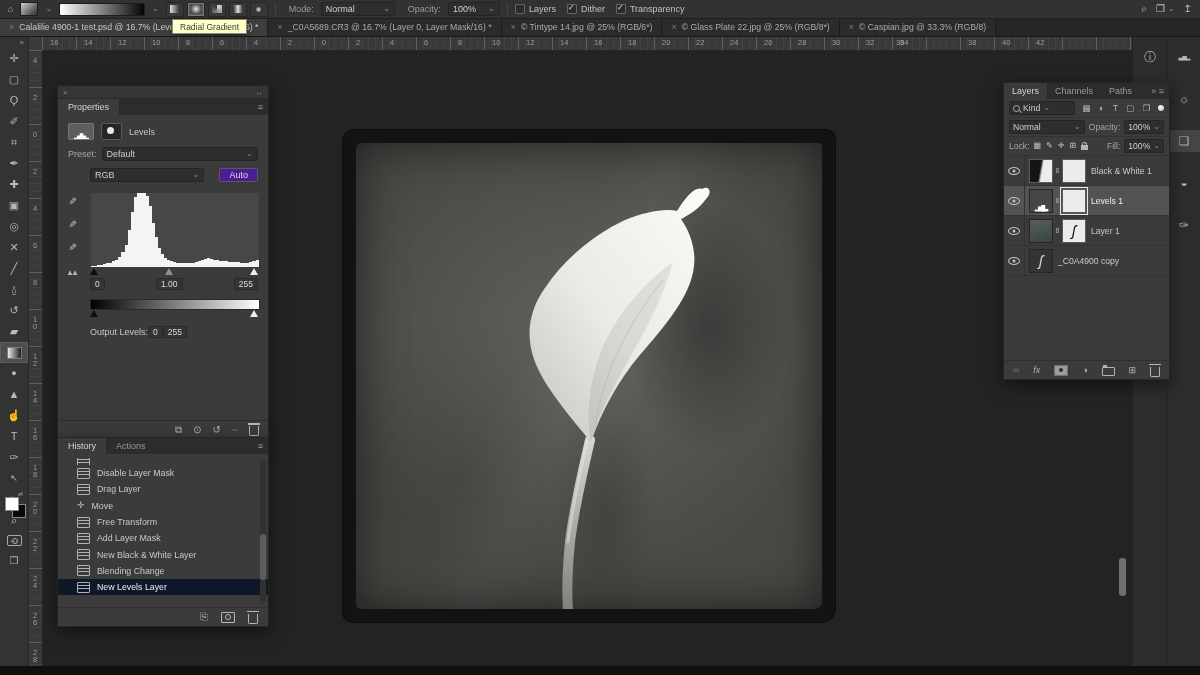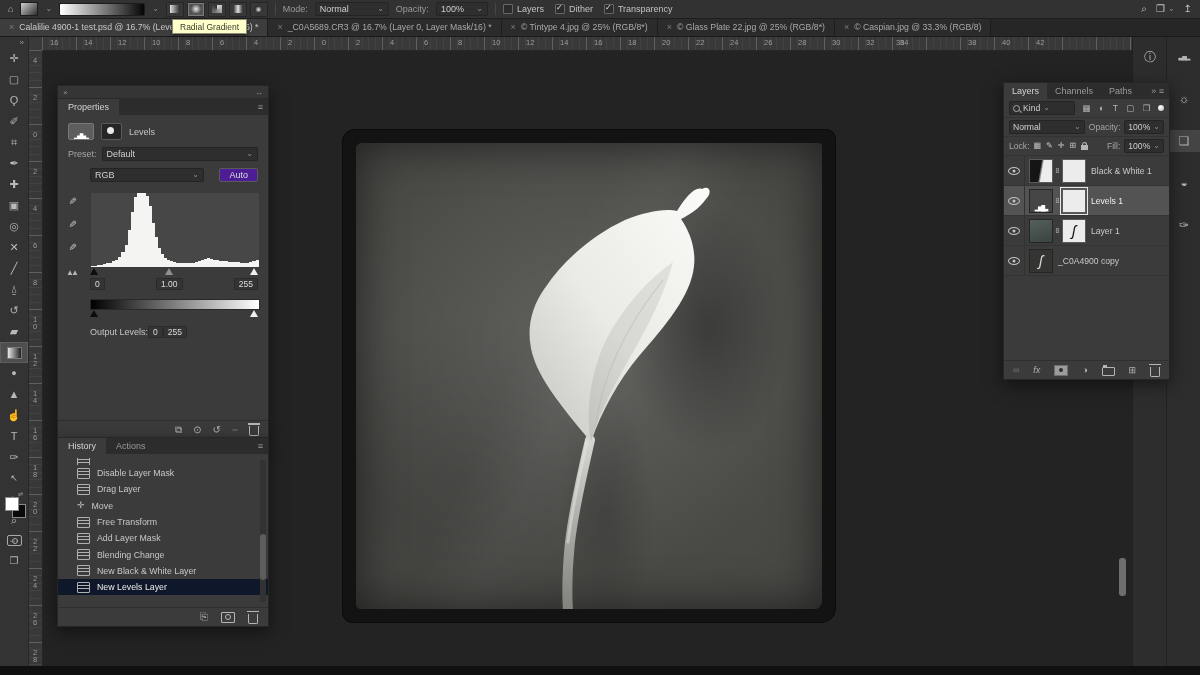--- a/index.html
+++ b/index.html
@@ -5,21 +5,21 @@
   html,body{margin:0;padding:0;background:#161616;}
   body{width:1200px;height:675px;overflow:hidden;font-family:"Liberation Sans",sans-serif;
        -webkit-font-smoothing:antialiased;}
   #app{position:relative;width:1200px;height:675px;background:#232323;}
   .gl{display:inline-block;line-height:1;}
 
   
   #options-bar{position:absolute;left:0;top:0;right:0;height:18px;background:#323232;
     border-bottom:1px solid #1e1e1e;display:flex;align-items:center;gap:7px;padding:0 8px;
     font-size:9px;color:#c2c2c2;z-index:40;}
-  #options-bar .lbl{color:#9b9b9b;}
+  #options-bar .lbl{color:#9b9b9b;margin-left:6px;}
   .dd{display:inline-flex;align-items:center;justify-content:space-between;gap:6px;
     background:#2e2e2e;border:1px solid #242424;border-radius:2px;height:12px;
     padding:0 4px;color:#cfcfcf;}
   .chev{color:#8f8f8f;font-size:8px;line-height:1;}
   .vsep{width:1px;height:12px;background:#464646;}
   #grad-toolchip{width:16px;height:12px;background:linear-gradient(135deg,#cfcfcf,#2e2e2e);
     border:1px solid #1c1c1c;border-radius:1px;}
   #grad-preview{width:84px;height:11px;border:1px solid #1c1c1c;border-radius:2px;
     background:linear-gradient(90deg,#ffffff,#050505);}
   .gs{width:16px;height:13px;border:1px solid #262626;background:#383838;display:flex;
@@ -289,21 +289,21 @@
         <div class="tab active">
           <span class="close">×</span>
           <span>Calalilie 4900-1 test.psd @ 16.7% (Levels 1, Layer Mask/16) *</span>
         </div>
         <div class="tab">
           <span class="close">×</span>
           <span>_C0A5689.CR3 @ 16.7% (Layer 0, Layer Mask/16) *</span>
         </div>
         <div class="tab">
           <span class="close">×</span>
-          <span>© Tintype 4.jpg @ 25% (RGB/8*)</span>
+          <span>© Tintype 14.jpg @ 25% (RGB/6*)</span>
         </div>
         <div class="tab">
           <span class="close">×</span>
           <span>© Glass Plate 22.jpg @ 25% (RGB/8*)</span>
         </div>
         <div class="tab">
           <span class="close">×</span>
           <span>© Caspian.jpg @ 33.3% (RGB/8)</span>
         </div>
       </div>
@@ -656,25 +656,25 @@
         <div class="h-item">
           <span class="st-icon"></span>
           <span>Free Transform</span>
         </div>
         <div class="h-item">
           <span class="st-icon"></span>
           <span>Add Layer Mask</span>
         </div>
         <div class="h-item">
           <span class="st-icon"></span>
-          <span>Blending Change</span>
+          <span>New Black &amp; White Layer</span>
         </div>
         <div class="h-item">
           <span class="st-icon"></span>
-          <span>New Black &amp; White Layer</span>
+          <span>Blending Change</span>
         </div>
         <div class="h-item selected">
           <span class="st-icon"></span>
           <span>New Levels Layer</span>
         </div>
       </div>
     <div id="history-scroll"></div>
     <div id="history-thumb"></div>
     <div class="hfooter" id="history-footer">
         <span class="gl">⎘</span>

